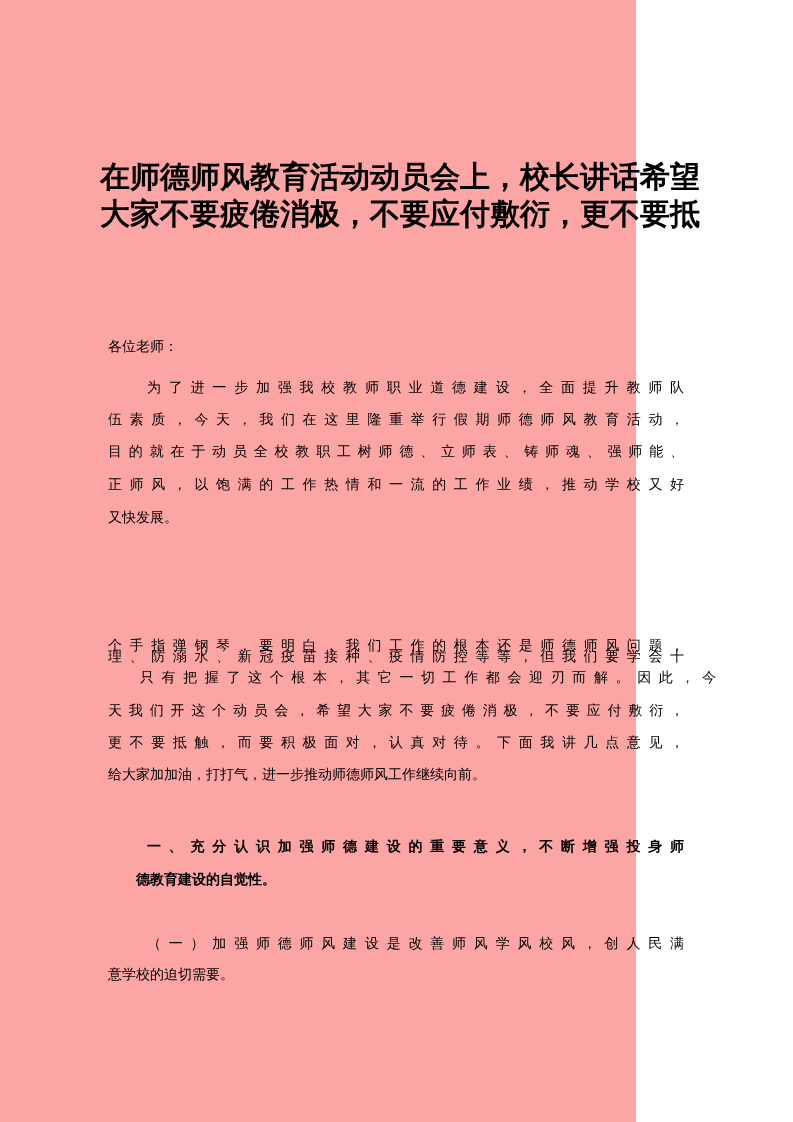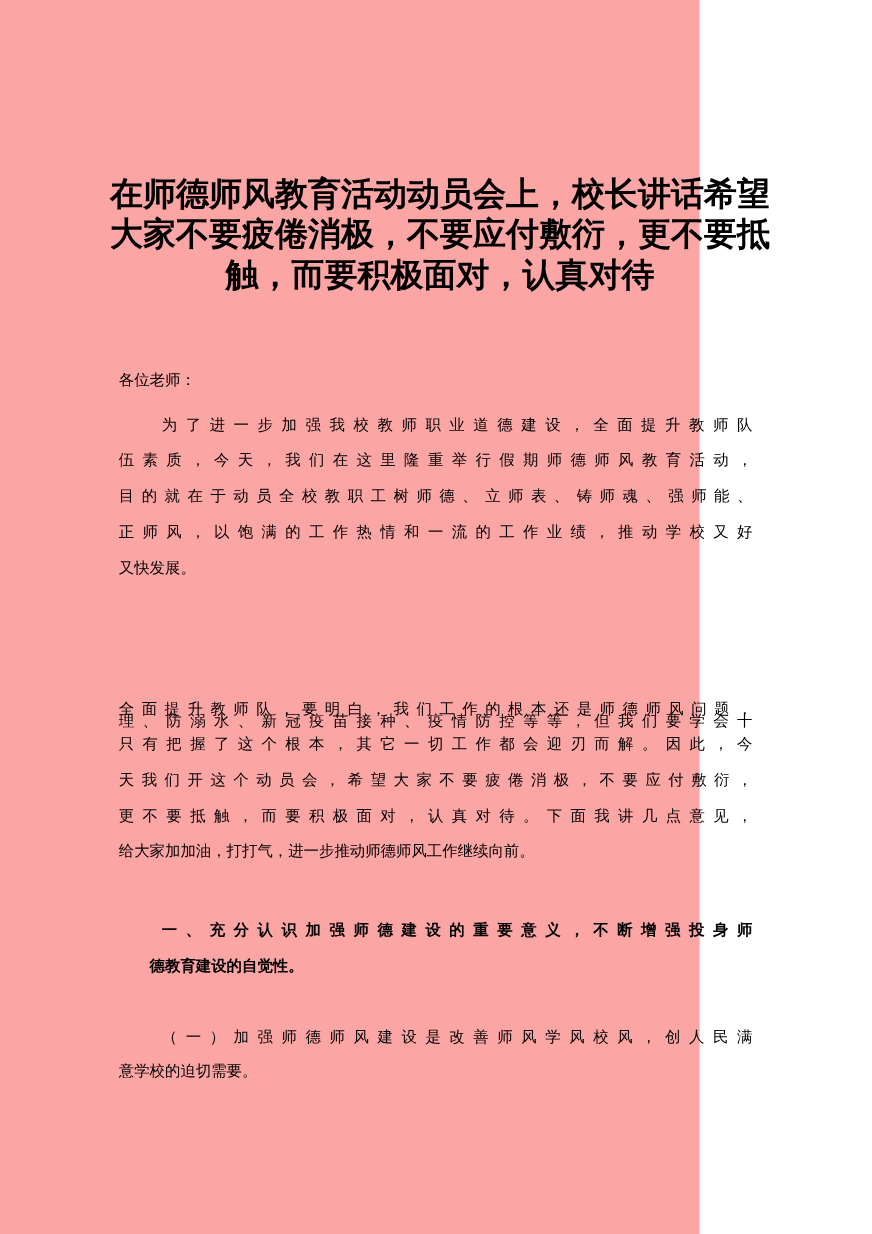--- a/index.html
+++ b/index.html
@@ -17,34 +17,33 @@
     .line.bold { font-weight: bold; }
   </style>
 </head>
 <body>
 
 <div class="page">
 
   <div class="title">
     <span class="tl">在师德师风教育活动动员会上，校长讲话希望</span>
     <span class="tl">大家不要疲倦消极，不要应付敷衍，更不要抵</span>
-    <span class="tl">触，而要积极面对，认真对待</span>
   </div>
 
   <div class="line last" style="top:333px;">各位老师：</div>
 
   <div class="line indent" style="top:374px;">为了进一步加强我校教师职业道德建设，全面提升教师队</div>
   <div class="line" style="top:406px;">伍素质，今天，我们在这里隆重举行假期师德师风教育活动，</div>
   <div class="line" style="top:471px;">正师风，以饱满的工作热情和一流的工作业绩，推动学校又好</div>
   <div class="line" style="top:438px;">目的就在于动员全校教职工树师德、立师表、铸师魂、强师能、</div>
   <div class="line last" style="top:504px;">又快发展。</div>
 
   <div class="line" style="top:599px;margin-top:44px;">理、防溺水、新冠疫苗接种、疫情防控等等，但我们要学会十</div>
-  <div class="line" style="top:632px;">全面提升教师队，要明白，我们工作的根本还是师德师风问题，</div>
-  <div class="line" style="top:664px;">只有把握了这个根本，其它一切工作都会迎刃而解。因此，今</div>
+  <div class="line" style="top:632px;">个手指弹钢琴，要明白，我们工作的根本还是师德师风问题，</div>
+  <div class="line" style="top:664px;margin-left:32px;">只有把握了这个根本，其它一切工作都会迎刃而解。因此，今</div>
   <div class="line" style="top:697px;">天我们开这个动员会，希望大家不要疲倦消极，不要应付敷衍，</div>
   <div class="line" style="top:729px;">更不要抵触，而要积极面对，认真对待。下面我讲几点意见，</div>
   <div class="line last" style="top:761px;">给大家加加油，打打气，进一步推动师德师风工作继续向前。</div>
 
   <div class="line indent bold" style="top:833px;">一、充分认识加强师德建设的重要意义，不断增强投身师</div>
   <div class="line bold last" style="top:866px;margin-left:28px;">德教育建设的自觉性。</div>
 
   <div class="line indent" style="top:930px;">（一）加强师德师风建设是改善师风学风校风，创人民满</div>
   <div class="line last" style="top:962px;font-family:Liberation Mono, monospace;">意学校的迫切需要。</div>
 

